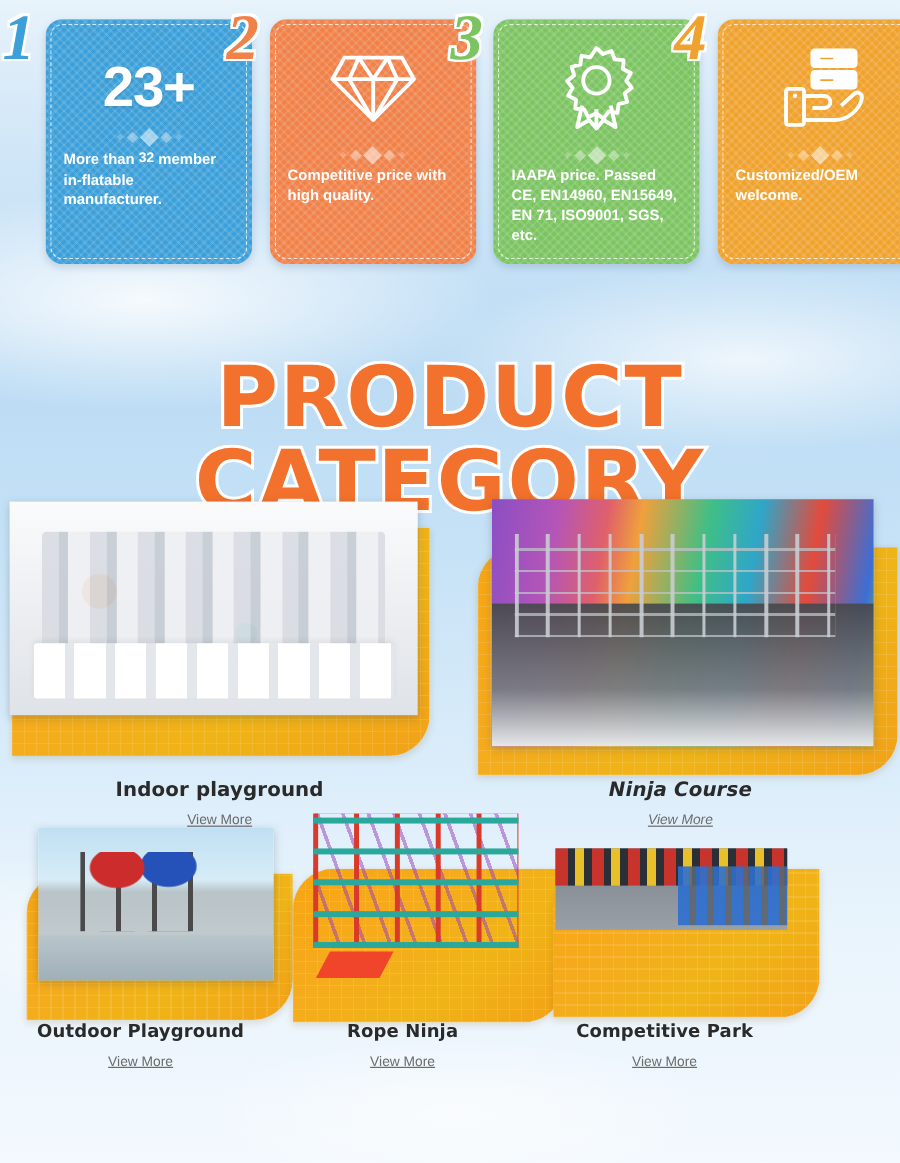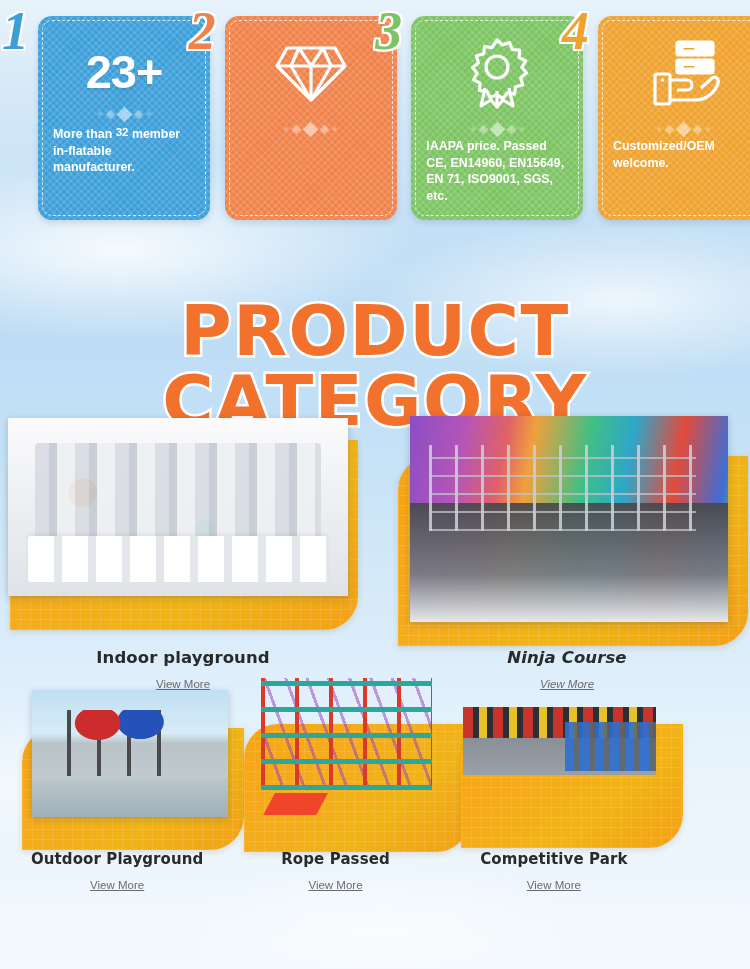--- a/index.html
+++ b/index.html
@@ -239,20 +239,21 @@
             <path d="M38 26 L38 60"></path>
         </svg>
       </div>
       <div class="divider">
         <span class="dm s1"></span>
           <span class="dm s2"></span>
           <span class="dm s3"></span>
           <span class="dm s2"></span>
           <span class="dm s1"></span>
       </div>
+      <div class="feat-text tight">Competitive price with high quality.</div>
     </div>
   </div>
 
   <div class="feat-wrap">
     <div class="feat-num" style="--c:#7cc462">3</div>
     <div class="feat-card card-3">
       <div class="feat-icon">
         <svg width="72" height="74" viewBox="0 0 72 74" fill="none" stroke="#ffffff" stroke-width="3.2" stroke-linejoin="round">
           <path d="M36 4 l5.5 5 7-2.5 2.8 7 7.4.6-.6 7.4 6.6 3.4-3.8 6.4 4.6 5.8-5.8 4.6 2 7.2-7.2 1.8-1 7.4-7.3-1.2-4.5 5.9-5.9-4.5-6.6 3.4-3.4-6.6-7.4-.6.6-7.4-6.6-3.4 3.8-6.4-4.6-5.8 5.8-4.6-2-7.2 7.2-1.8 1-7.4 7.3 1.2z"></path>
           <circle cx="36" cy="31" r="11"></circle>
@@ -331,21 +332,21 @@
     <div class="pcap">
       <div class="pname sm">Outdoor Playground</div>
       <span class="pmore">View More</span>
     </div>
   </div>
 
   <div class="prod small ps p4">
     <div class="plate"></div>
     <div class="photo img-rope"></div>
     <div class="pcap">
-      <div class="pname sm">Rope Passed</div>
+      <div class="pname sm">Rope Ninja</div>
       <span class="pmore">View More</span>
     </div>
   </div>
 
   <div class="prod small ps p5">
     <div class="plate"></div>
     <div class="photo img-tramp"></div>
     <div class="pcap">
       <div class="pname sm">Competitive Park</div>
       <span class="pmore">View More</span>

